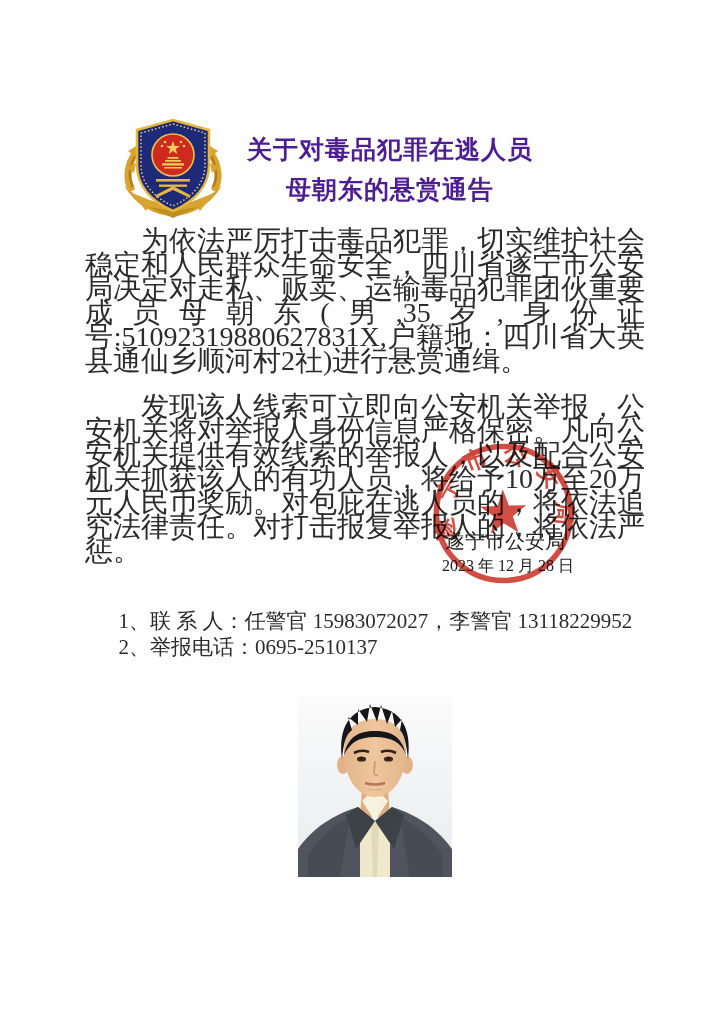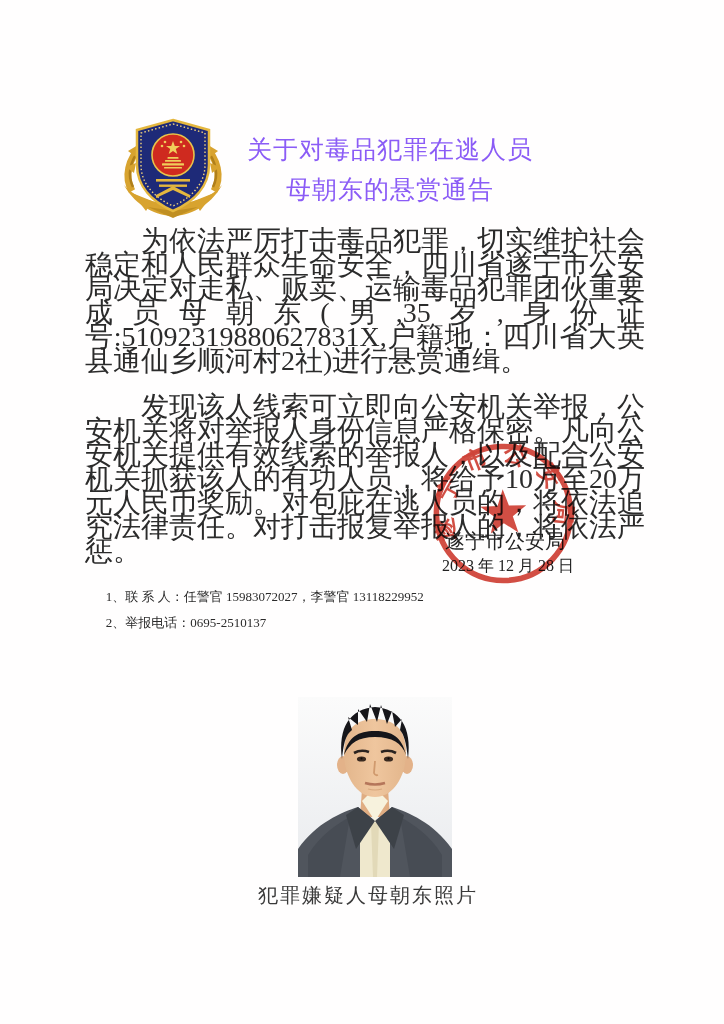--- a/index.html
+++ b/index.html
@@ -4,32 +4,32 @@
 <style>
   html,body{margin:0;padding:0;background:#ffffff;}
   .page{
     position:relative;width:724px;height:1024px;background:#fffefe;
     font-family:"Liberation Serif","DejaVu Serif",serif;color:#2b2b2b;overflow:hidden;
   }
   
   .emblem{position:absolute;left:118px;top:115px;width:110px;height:106px;}
   .title-block{
     position:absolute;left:135px;top:130px;width:510px;text-align:center;
-    font-weight:normal;color:#8b5cf6;font-size:25px;line-height:40px;letter-spacing:1px;
+    font-weight:bold;color:#4c1d95;font-size:25px;line-height:40px;letter-spacing:1px;
   }
   
   .body-text{position:absolute;left:85px;top:229px;width:560px;font-size:28px;line-height:24px;text-align:justify;}
   .body-text p{margin:0;text-indent:2em;}
   .body-text p + p{margin-top:22px;}
   
   .signature{position:absolute;left:385px;top:528px;width:240px;text-align:center;font-size:20px;color:#222;}
   .issue-date{position:absolute;left:388px;top:556px;width:240px;text-align:center;font-size:16px;color:#222;}
   .seal{position:absolute;left:429px;top:439px;width:149px;height:149px;mix-blend-mode:multiply;opacity:.92;transform:rotate(-2deg);}
   
-  .contacts{position:absolute;left:85px;top:584px;width:562px;font-size:13px;line-height:26px;text-align:justify;}
+  .contacts{position:absolute;left:85px;top:608px;width:562px;font-size:21px;line-height:26px;text-align:justify;}
   .contacts div{text-indent:1.6em;}
   
   .suspect-photo{position:absolute;left:298px;top:697px;width:154px;height:180px;}
   .photo-caption{position:absolute;left:244px;top:882px;width:248px;text-align:center;font-size:20px;letter-spacing:2px;color:#3a3a3a;}
 </style>
 </head>
 <body>
 
 <div class="page">
 
@@ -153,15 +153,14 @@
       <circle cx="63.5" cy="61.6" r="1" fill="#0d0a08"></circle>
       <circle cx="90.5" cy="61.6" r="1" fill="#0d0a08"></circle>
 
       <path d="M77 64 L76 76 Q77 79 80 78" stroke="#d09a6e" stroke-width="1.8" fill="none"></path>
 
       <path d="M67 86 Q77 89 87 86" stroke="#b5765a" stroke-width="2.4" fill="none"></path>
       <path d="M70 92 Q77 94 84 92" stroke="#d8a87e" stroke-width="1.2" fill="none"></path>
     </svg>
   </div>
 
-  <div class="photo-caption">犯罪嫌疑人母朝东照片</div>
 
 </div>
 
 </body></html>

